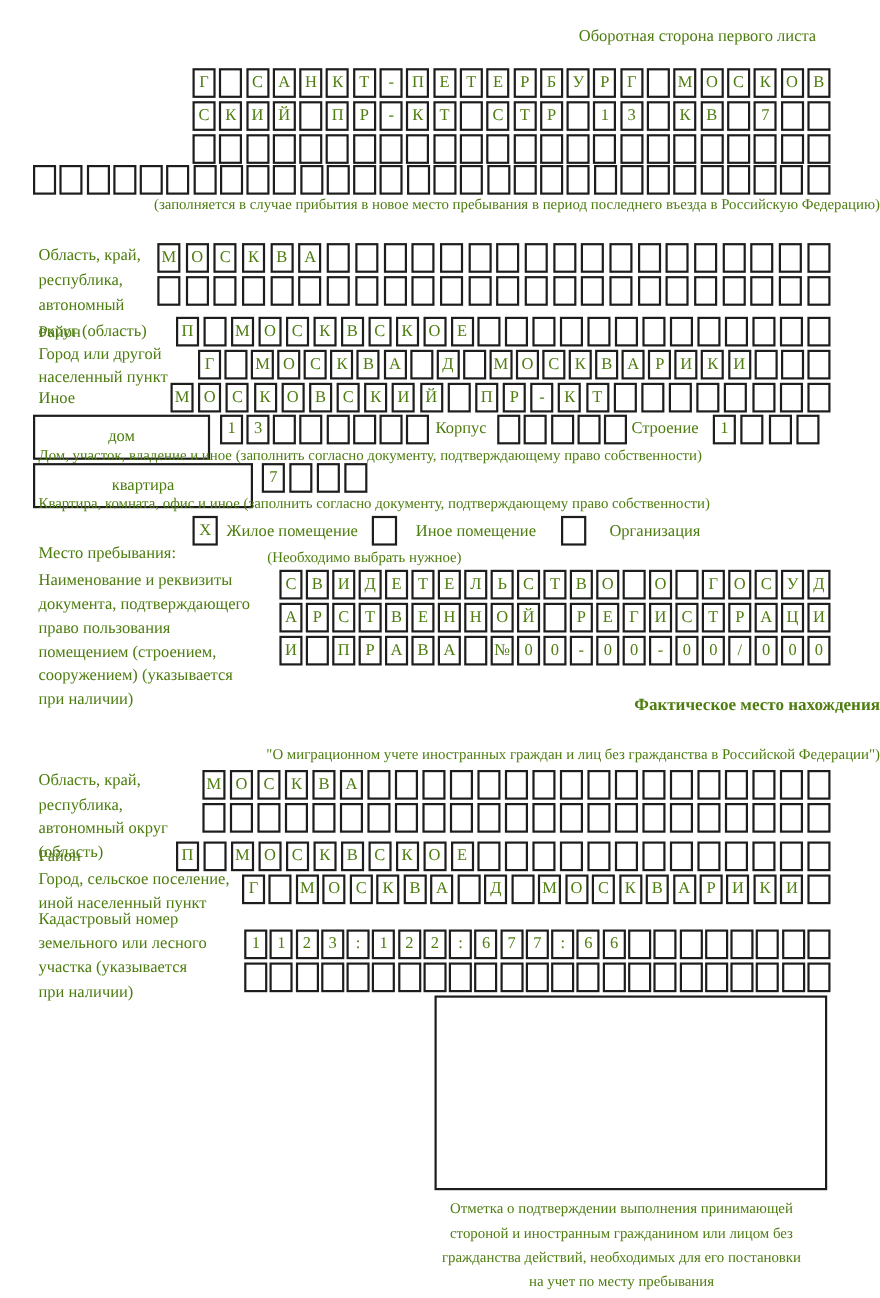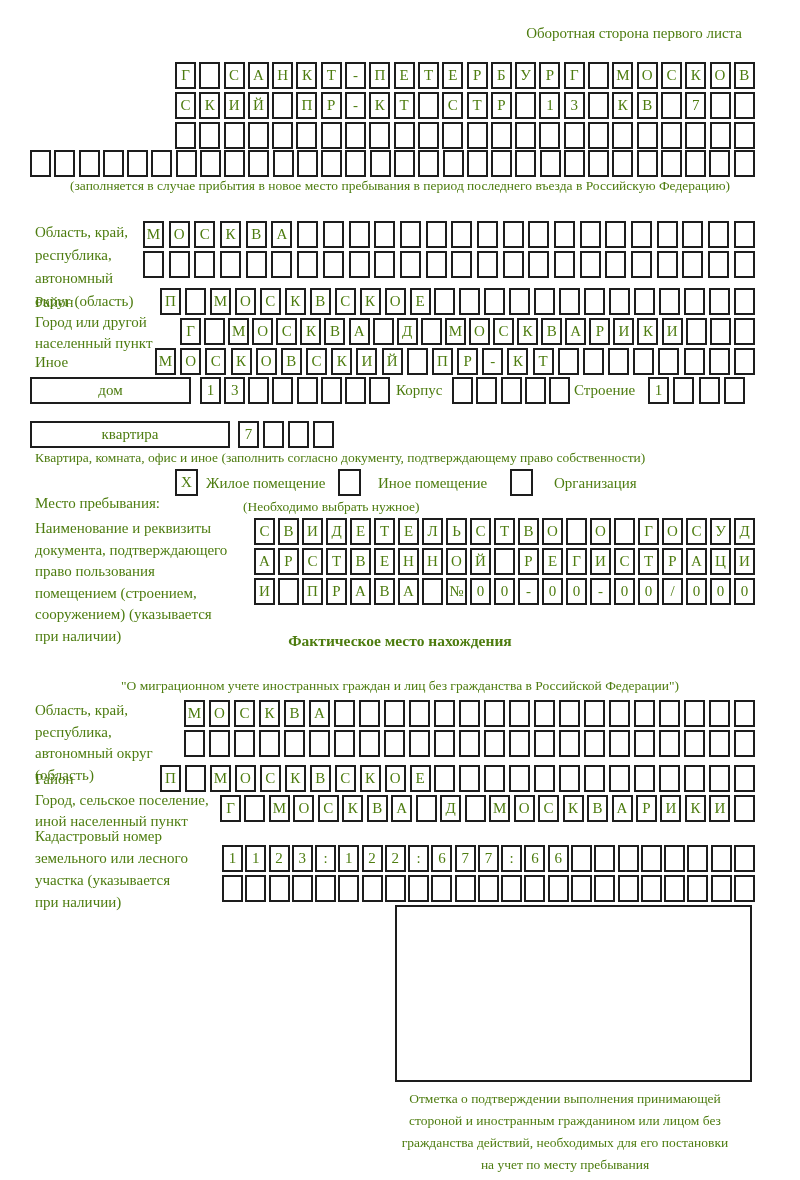--- a/index.html
+++ b/index.html
@@ -11,29 +11,29 @@
   .label{font-size:15px;line-height:22px;white-space:pre-line;}
   .small-note{font-size:13.5px;}
   .center{text-align:center;}
   .bold{font-weight:bold;}
   .cellrow{position:absolute;display:flex;justify-content:space-between;}
   .cell{
     width:21px;height:27px;border:2px solid #1d1d1d;box-sizing:border-box;
     font-size:15px;line-height:23px;text-align:center;flex:0 0 21px;background:#fff;
   }
   .longbox{
-    position:absolute;height:27px;border:2px solid #1d1d1d;box-sizing:border-box;
+    position:absolute;height:41px;border:2px solid #1d1d1d;box-sizing:border-box;
     display:flex;align-items:center;justify-content:center;font-size:15px;background:#fff;
   }
   .checkbox{
     position:absolute;width:23px;height:27px;border:2px solid #1d1d1d;box-sizing:border-box;
     font-size:15px;line-height:23px;text-align:center;background:#fff;
   }
   .stampbox{position:absolute;border:2px solid #1d1d1d;box-sizing:border-box;background:#fff;}
-  .fullwidth-center{left:0;width:800px;text-align:center;}
+  .fullwidth-center{left:0;width:800px;text-align:right;}
 </style>
 </head>
 <body>
 
 <div class="page">
 
   <div class="abs label" style="top:22px;right:58px;">Оборотная сторона первого листа</div>
 
   <div class="cellrow" style="top:62px;left:175px;width:580px;">
       <span class="cell">Г</span>
@@ -309,20 +309,21 @@
       <span class="cell"></span>
       <span class="cell"></span>
     </div>
   <div class="abs label" style="top:379px;left:574px;">Строение</div>
   <div class="cellrow" style="top:377px;left:648px;width:97px;">
       <span class="cell">1</span>
       <span class="cell"></span>
       <span class="cell"></span>
       <span class="cell"></span>
     </div>
+  <div class="abs small-note" style="top:406px;left:35px;">Дом, участок, владение и иное (заполнить согласно документу, подтверждающему право собственности)</div>
 
   <div class="longbox" style="top:421px;left:30px;width:200px;">квартира</div>
   <div class="cellrow" style="top:421px;left:238px;width:96px;">
       <span class="cell">7</span>
       <span class="cell"></span>
       <span class="cell"></span>
       <span class="cell"></span>
     </div>
   <div class="abs small-note" style="top:450px;left:35px;">Квартира, комната, офис и иное (заполнить согласно документу, подтверждающему право собственности)</div>
 

